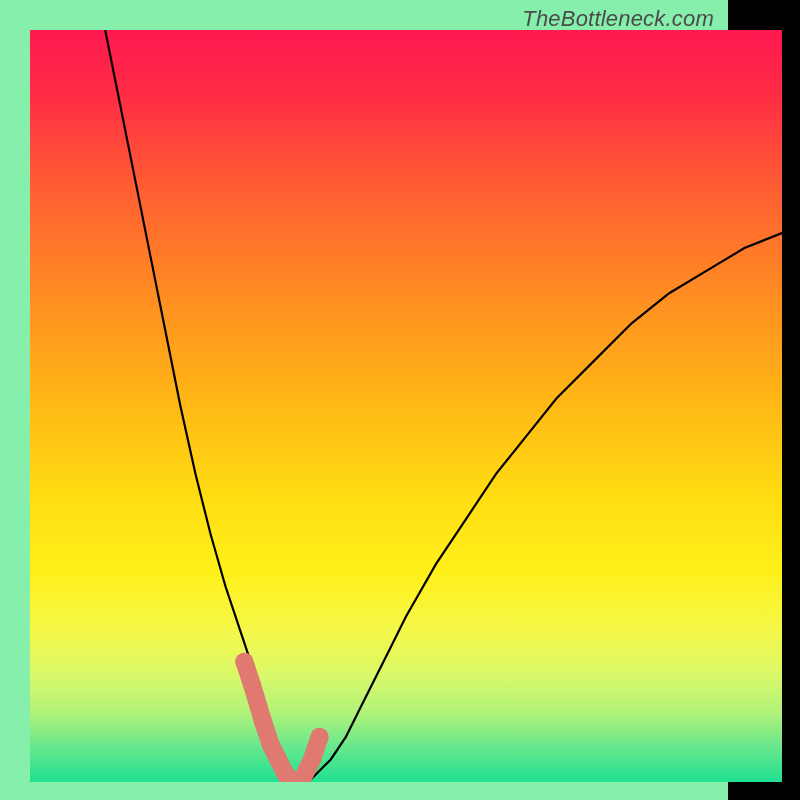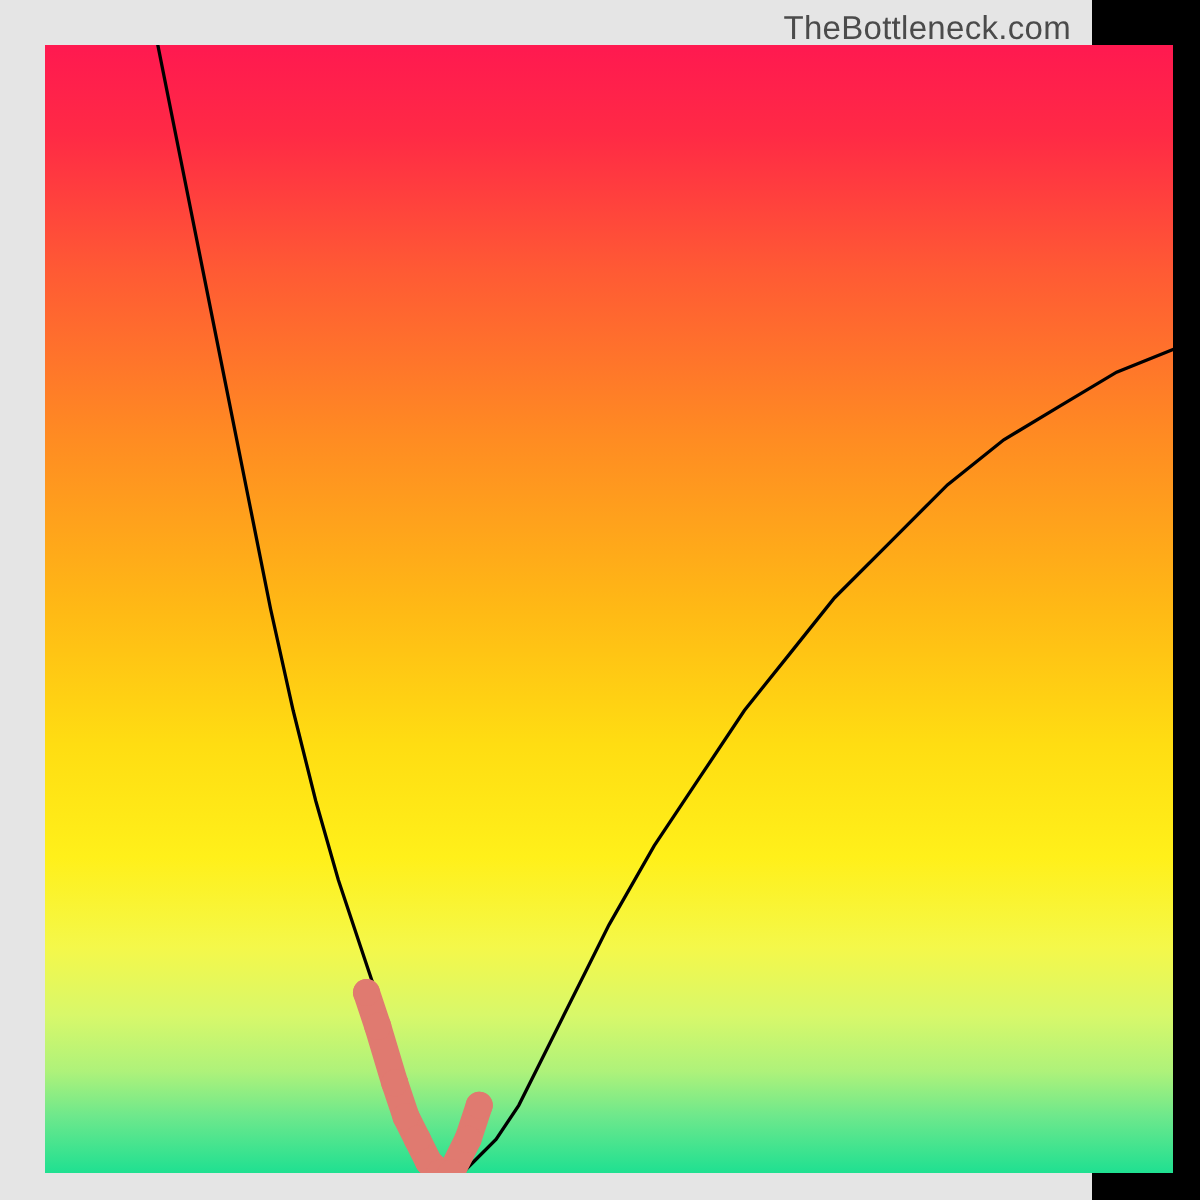--- a/index.html
+++ b/index.html
@@ -8,21 +8,22 @@
     width: 800px;
     height: 800px;
     background: #000;
     overflow: hidden;
     font-family: Arial, Helvetica, sans-serif;
   }
   .frame {
     position: relative;
     width: 728px;
     height: 800px;
-    background: #e5e5e5;
+    background: #86efac;
+    font-style: italic;
   }
   .watermark {
     position: absolute;
     top: 6px;
     right: 14px;
     color: #4b4b4b;
     font-size: 22px;
     font-weight: 400;
     letter-spacing: 0.2px;
     z-index: 20;

